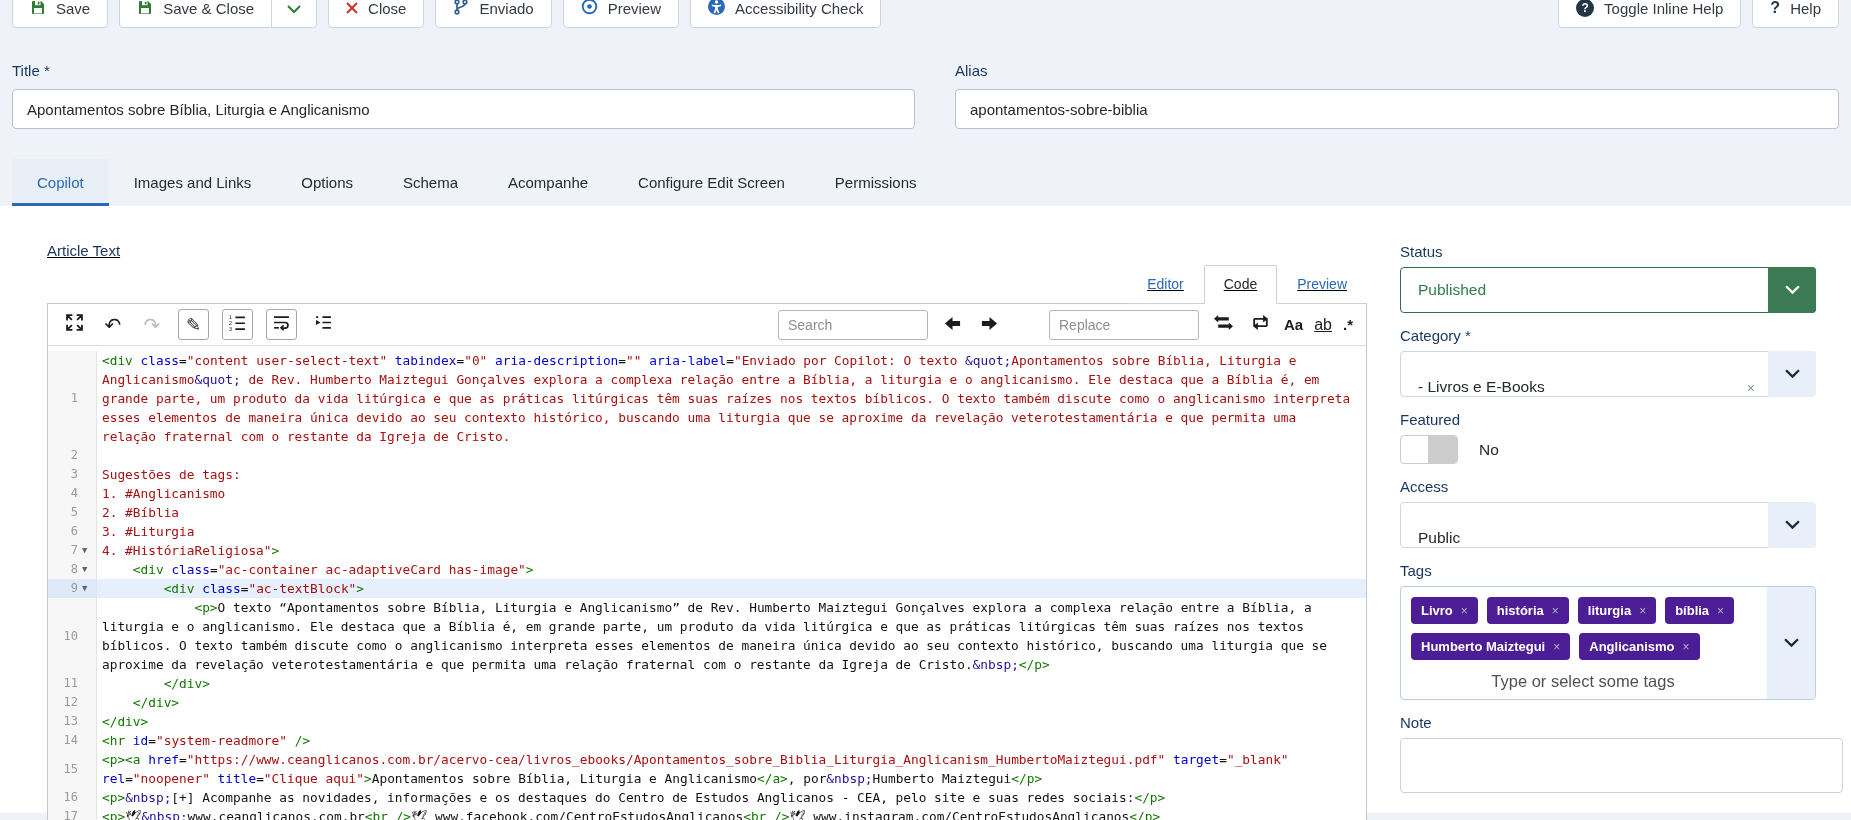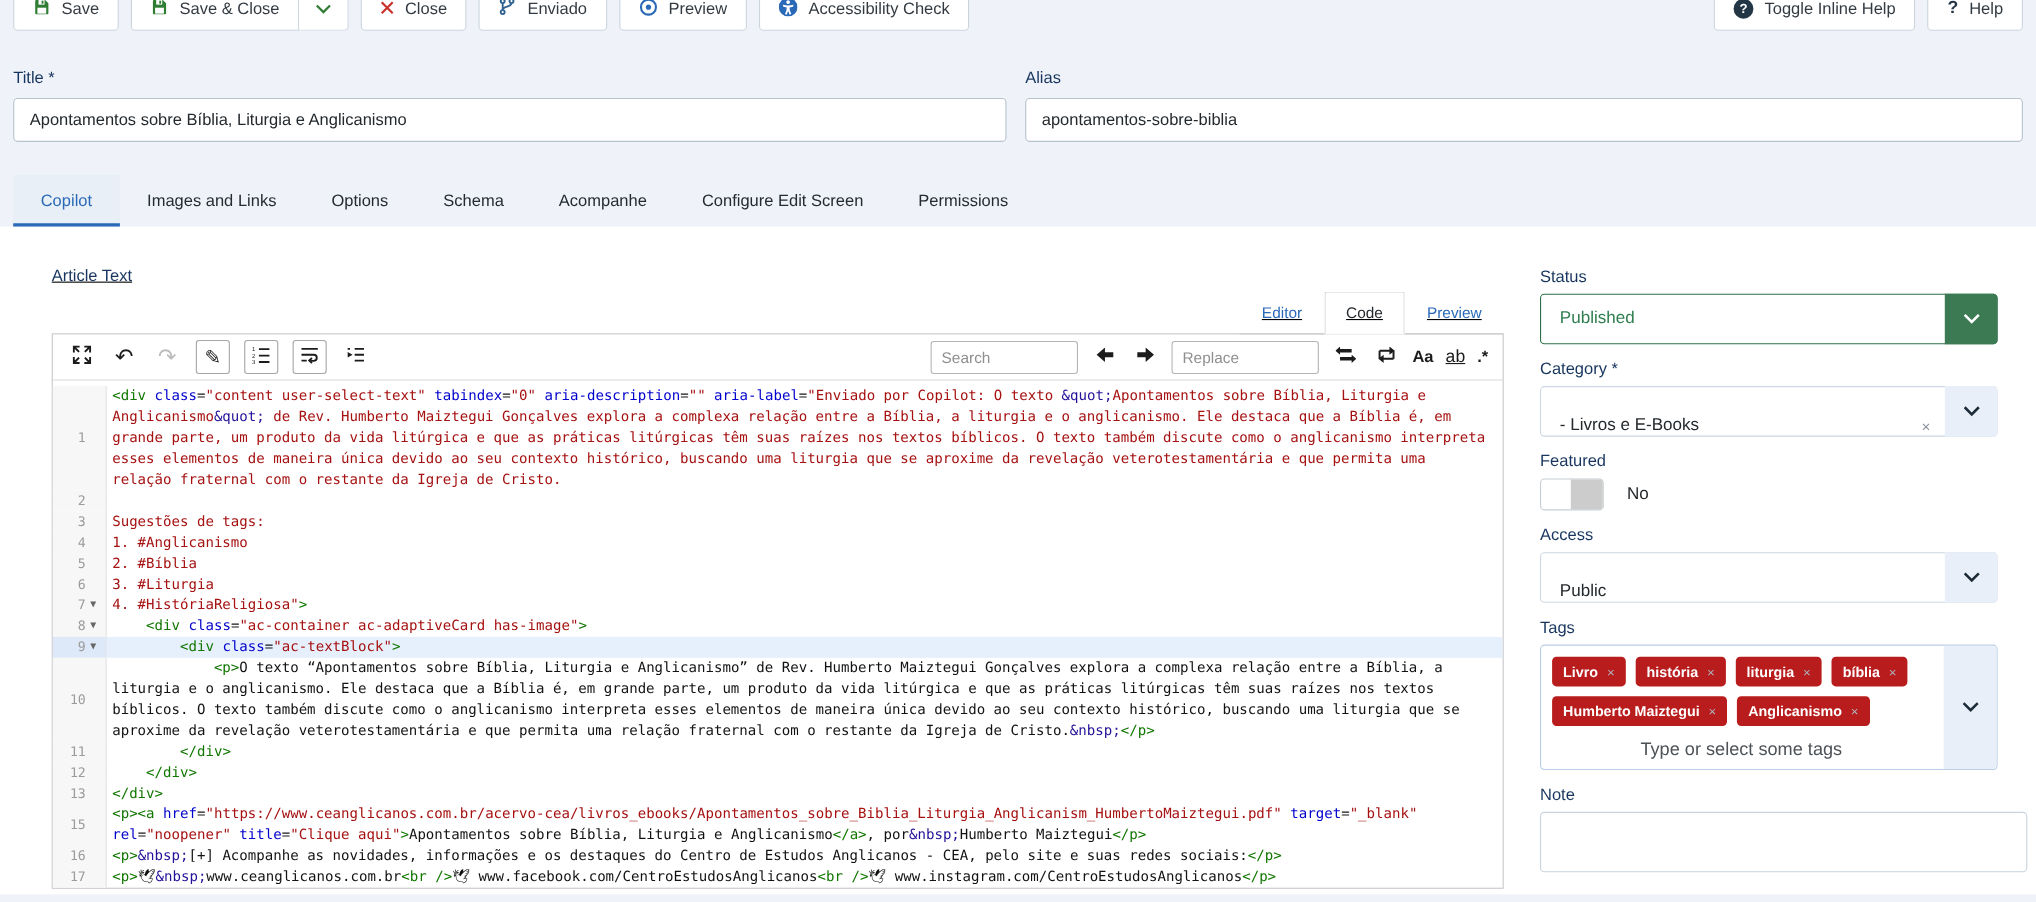--- a/index.html
+++ b/index.html
@@ -14,21 +14,21 @@
           color: #333a41; cursor: pointer; white-space: nowrap; }
   .split { display: flex; }
   .split .tbtn.main { border-radius: 4px 0 0 4px; }
   .split .tbtn.chev { border-radius: 0 4px 4px 0; border-left: none; padding: 0 15px; }
   .spacer { flex: 1; }
   .qcircle { width: 18px; height: 18px; border-radius: 50%; background: #233646; color: #fff;
              font-size: 12px; font-weight: bold; display: flex; align-items: center; justify-content: center; }
   .qplain { color: #233646; font-weight: bold; font-size: 16px; }
 
   
-  .fields-row { display: flex; gap: 17px; margin: 34px 12px 0; }
+  .fields-row { display: flex; gap: 40px; margin: 34px 12px 0; }
   .f-title { width: 903px; }
   .f-alias { flex: 1; }
   .f-label { display: block; font-size: 15px; color: #17355e; margin-bottom: 10px; }
   .f-input { width: 100%; height: 40px; border: 1px solid #b6c3cf; border-radius: 4px;
              padding: 0 14px; font-size: 15px; color: #24292d; background: #fff; outline: none; }
 
   
   .main-tabs { display: flex; margin-top: 30px; padding: 0 12px; }
   .main-tab { padding: 15px 25px; font-size: 15px; color: #242b31; cursor: pointer; }
   .main-tab.active { color: #2a69b8; background: #e9eff6; box-shadow: inset 0 -3px 0 #2a69b8; }
@@ -50,22 +50,22 @@
   .cm { border: 1px solid #c7c7c7; background: #fff; }
   .cm-toolbar { height: 42px; display: flex; align-items: center; gap: 13px; padding: 0 13px;
                 border-bottom: 1px solid #dcdcdc; }
   .cmi { width: 26px; height: 26px; display: flex; align-items: center; justify-content: center;
          color: #1c1c1c; cursor: pointer; flex: none; }
   .cmi.boxed { border: 1px solid #a6a6a6; border-radius: 3px; width: 31px; height: 31px; }
   .cmi.pen { font-size: 18px; }
   .cmi.undo { font-size: 20px; }
   .cmi.redo { font-size: 20px; color: #bcbcbc; }
   .cm-search-group { margin-left: auto; display: flex; align-items: center; gap: 11px; }
-  .cm-input { width: 134px; height: 30px; border: 1px solid #b5b5b5; border-radius: 3px;
-              padding: 0 9px; font-size: 14px; color: #444; outline: none; }
+  .cm-input { width: 150px; height: 30px; border: 1px solid #b5b5b5; border-radius: 3px;
+              padding: 0 9px; font-size: 14px; color: #444; outline: none; margin-left: 36px; }
   .cm-input::placeholder { color: #8f8f8f; }
   .glyph { font-size: 15px; color: #1c1c1c; cursor: pointer; font-weight: bold; }
   .glyph.underl { text-decoration: underline; font-weight: normal; font-size: 16px; }
 
   .cm-code { padding-top: 5px; font-family: "DejaVu Sans Mono", "Liberation Mono", monospace;
              font-size: 12.8px; line-height: 19px; }
   .crow { display: flex; }
   .cgut { flex: none; width: 49px; background: #f7f7f7; border-right: 1px solid #e4e4e4;
           display: flex; align-items: center; color: #9b9b9b; }
   .cnum { flex: 1; text-align: right; padding-right: 4px; font-size: 12px; }
@@ -98,21 +98,21 @@
   .switch .half { position: absolute; top: 0; right: 0; bottom: 0; width: 29px; background: #ccc;
                   border-radius: 0 3px 3px 0; }
   .feat-no { font-size: 15.5px; color: #26292c; }
 
   .tags-box { position: relative; border: 1px solid #b8cee6; border-radius: 4px; min-height: 112px;
               padding: 10px 60px 8px 10px; background: #fff; }
   .tags-chev { position: absolute; top: 0; right: 0; bottom: 0; width: 48px; background: #e9eff8;
                border-radius: 0 4px 4px 0; display: flex; align-items: center; justify-content: center;
                cursor: pointer; }
   .pills { display: flex; flex-wrap: wrap; gap: 9px; }
-  .pill { background: #b91c1c; border-radius: 4px; color: #fff; font-size: 13px; font-weight: 700;
+  .pill { background: #4c1d95; border-radius: 4px; color: #fff; font-size: 13px; font-weight: 700;
           padding: 6px 10px; display: inline-flex; align-items: center; gap: 8px; }
   .pill .px { color: #aeb9c5; font-weight: 400; font-size: 12px; cursor: pointer; }
   .tags-ph { margin-top: 12px; font-size: 16.5px; color: #4d5257; text-align: center; }
 
   .note-box { width: 443px; height: 55px; border: 1px solid #c9d3dd; border-radius: 4px; background: #fff; }
 </style>
 </head>
 <body>
 
 <div class="top-strip">
@@ -372,20 +372,27 @@
           </div>
           <div class="crow">
             <div class="cgut">
               <span class="cnum">13</span>
               <span class="cfold"></span>
             </div>
             <div class="cline"><span class="tg">&lt;/div&gt;</span></div>
           </div>
           <div class="crow">
             <div class="cgut">
+              <span class="cnum">14</span>
+              <span class="cfold"></span>
+            </div>
+            <div class="cline"><span class="tg">&lt;hr</span><span class="pl"> </span><span class="at">id</span><span class="pl">=</span><span class="st">"system-readmore"</span><span class="pl"> </span><span class="tg">/&gt;</span></div>
+          </div>
+          <div class="crow">
+            <div class="cgut">
               <span class="cnum">15</span>
               <span class="cfold"></span>
             </div>
             <div class="cline"><span class="tg">&lt;p&gt;&lt;a</span><span class="pl"> </span><span class="at">href</span><span class="pl">=</span><span class="st">"https://www.ceanglicanos.com.br/acervo-cea/livros_ebooks/Apontamentos_sobre_Biblia_Liturgia_Anglicanism_HumbertoMaiztegui.pdf"</span><span class="pl"> </span><span class="at">target</span><span class="pl">=</span><span class="st">"_blank"</span><span class="pl"> </span><span class="at">rel</span><span class="pl">=</span><span class="st">"noopener"</span><span class="pl"> </span><span class="at">title</span><span class="pl">=</span><span class="st">"Clique aqui"</span><span class="tg">&gt;</span><span class="tx">Apontamentos sobre Bíblia, Liturgia e Anglicanismo</span><span class="tg">&lt;/a&gt;</span><span class="tx">, por</span><span class="am">&amp;nbsp;</span><span class="tx">Humberto Maiztegui</span><span class="tg">&lt;/p&gt;</span></div>
           </div>
           <div class="crow">
             <div class="cgut">
               <span class="cnum">16</span>
               <span class="cfold"></span>
             </div>

